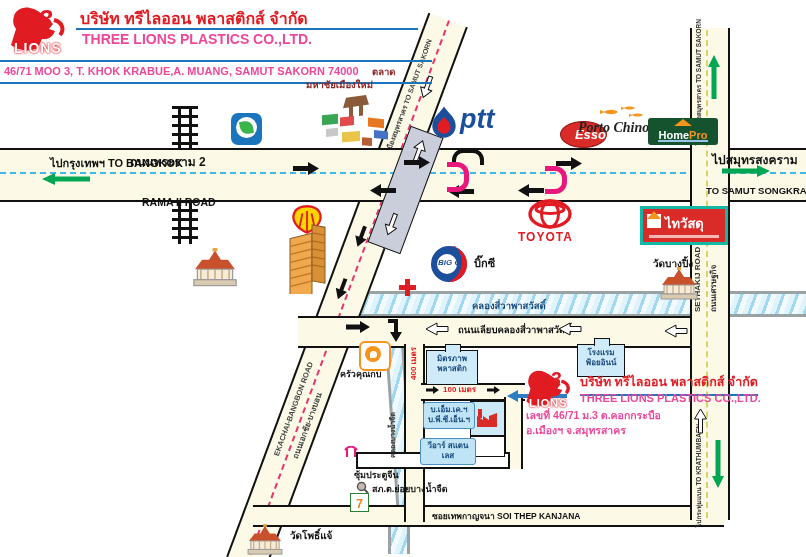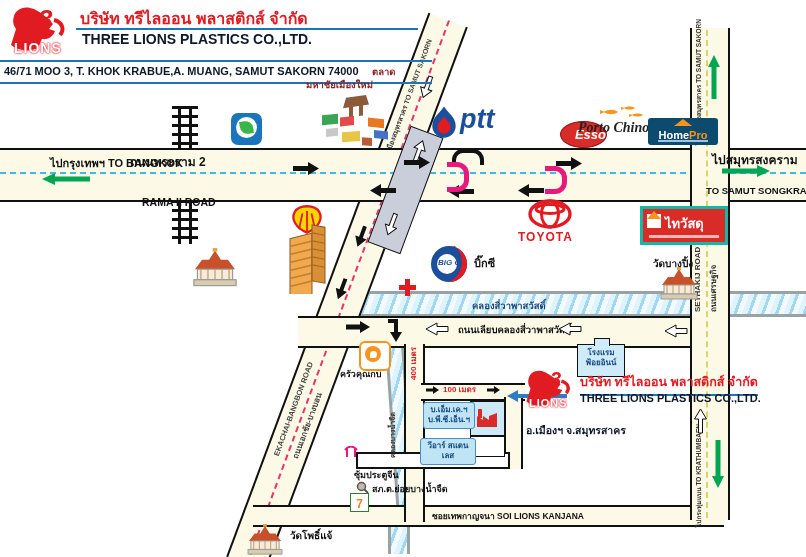--- a/index.html
+++ b/index.html
@@ -3,21 +3,21 @@
 <meta charset="utf-8">
 <style>
   html,body{margin:0;padding:0;background:#fff;}
   #stage{position:relative;width:806px;height:557px;background:#fff;overflow:hidden;
          font-family:"Liberation Sans","DejaVu Sans",sans-serif;}
   .abs{position:absolute;}
   .road{position:absolute;background:#FCFAE6;border:0 solid #111;}
   .hroad{border-top:2.5px solid #111;border-bottom:2.5px solid #111;}
   .vroad{border-left:2.5px solid #111;border-right:2.5px solid #111;}
   .lbl{position:absolute;color:#111;font-weight:bold;white-space:nowrap;}
-  .red{color:#E11B22;} .blue{color:#0f172a;text-align:center;} .navy{color:#15497c;}
+  .red{color:#E11B22;} .blue{color:#ec4899;text-align:center;} .navy{color:#15497c;}
   .vtxt{position:absolute;transform:rotate(-90deg);transform-origin:left top;
         font-weight:bold;white-space:nowrap;color:#333;}
   .water{background:repeating-linear-gradient(110deg,#dff3fc 0 5px,#9fd8f0 5px 8px,#f2fafe 8px 13px);}
   .canalV{border-left:3px solid #9aa3a3;border-right:3px solid #9aa3a3;}
   .canalH{border-top:3px solid #9aa3a3;border-bottom:3px solid #9aa3a3;}
   .rail{position:absolute;width:26px;background:repeating-linear-gradient(#111 0 3px,transparent 3px 9px);}
   .rail i{position:absolute;top:0;bottom:0;width:3px;background:#111;}
   .boxlm{position:absolute;background:#CFEAF8;border:1.6px solid #111;text-align:center;
          color:#15497c;font-weight:bold;font-size:8px;line-height:1.25;padding-top:3px;}
   .tab{position:absolute;top:-7px;left:50%;width:14px;height:7px;margin-left:-7px;
@@ -53,21 +53,21 @@
       </svg>
     <svg class="abs" style="left:16px;top:58px;" width="13" height="24" viewBox="0 0 13 24">
         <path d="M4.5 1h4v13h4L6.5 23 0.5 14h4z" fill="#fff" stroke="#111"></path>
       </svg>
   </div>
 
   <div class="road hroad" style="left:0;top:148px;width:806px;height:50px;"></div>
   <div class="abs" style="left:0;top:172px;width:806px;border-top:2px dashed #3FB9E5;"></div>
 
   <div class="road hroad" style="left:253px;top:505px;width:471px;height:18px;"></div>
-  <div class="lbl" style="left:432px;top:509px;font-size:8.5px;">ซอยเทพกาญจนา   SOI LIONS KANJANA</div>
+  <div class="lbl" style="left:432px;top:509px;font-size:8.5px;">ซอยเทพกาญจนา   SOI THEP KANJANA</div>
 
   <div class="road hroad" style="left:298px;top:316px;width:394px;height:28px;"></div>
   <div class="lbl" style="left:458px;top:322px;font-size:9.5px;">ถนนเลียบคลองสี่วาพาสวัสดิ์</div>
 
   <div class="road vroad" style="left:404px;top:344px;width:17px;height:178px;"></div>
   <div class="road hroad" style="left:421px;top:383px;width:104px;height:14px;"></div>
   <div class="road vroad" style="left:504px;top:397px;width:15px;height:72px;"></div>
   <div class="abs" style="left:356px;top:452px;width:150px;height:13px;background:#fff;border:2px solid #111;"></div>
 
   <div class="road vroad" style="left:690px;top:28px;width:36px;height:492px;"></div>
@@ -222,21 +222,21 @@
       <g fill="#F7941D">
         <path d="M6 8c4-3 10-3 14 0-4 3-10 3-14 0z"></path>
         <path d="M2 6l5 2-5 2z"></path>
         <path d="M26 4c3-2 8-2 11 0-3 2-8 2-11 0z"></path>
         <path d="M23 3l4 1-4 2z"></path>
         <path d="M34 11c3-2 8-2 11 0-3 2-8 2-11 0z"></path>
         <path d="M31 10l4 1-4 2z"></path>
       </g>
     </svg>
 
-  <div class="abs" style="left:648px;top:118px;width:70px;height:27px;background:#0c4a6e;border-radius:3px;text-align:center;">
+  <div class="abs" style="left:648px;top:118px;width:70px;height:27px;background:#14532d;border-radius:3px;text-align:center;">
     <svg class="abs" style="left:26px;top:1px;" width="18" height="7" viewBox="0 0 18 7">
         <path d="M0 7L9 0l9 7z" fill="#F7941D"></path>
       </svg>
     <span class="lbl" style="position:static;color:#fff;font-size:11px;line-height:34px;">Home</span><span class="lbl" style="position:static;color:#F7941D;font-size:11px;line-height:34px;">Pro</span>
     <div class="abs" style="left:10px;bottom:3px;width:50px;height:2px;background:#9cc3e8;"></div>
   </div>
 
   <svg class="abs" style="left:290px;top:204px;" width="34" height="30" viewBox="0 0 30 26">
       <path d="M15 25C5 21 1 13 4 7 8 0 22 0 26 7c3 6-1 14-11 18z" fill="#FFD500" stroke="#E11B22" stroke-width="2"></path>
       <path d="M15 24V6M8 22l3-14M22 22l-3-14" stroke="#E11B22" stroke-width="1.6" fill="none"></path>
@@ -298,20 +298,25 @@
       <path d="M11 18v9M17 18v9M23 18v9M29 18v9M35 18v9" stroke="#B89B6A"></path>
       <rect x="5" y="27" width="36" height="5" fill="#D8CBAF" stroke="#999"></rect>
     </svg>
 
   <div class="abs" style="left:359px;top:341px;width:28px;height:26px;background:#fff;border:2px solid #F7941D;border-radius:6px;">
     <div class="abs" style="left:4px;top:3px;width:16px;height:16px;background:#F7941D;border-radius:50%;"></div>
     <div class="abs" style="left:9px;top:8px;width:7px;height:7px;background:#fff;border-radius:50% 50% 50% 0;"></div>
   </div>
   <div class="lbl" style="left:340px;top:367px;font-size:9px;">ครัวคุณกบ</div>
 
+  <div class="boxlm" style="left:426px;top:350px;width:50px;height:30px;">
+    <i class="tab"></i>
+    <div>มิตรภาพ</div>
+    <div>พลาสติก</div>
+  </div>
 
   <div class="boxlm" style="left:577px;top:344px;width:46px;height:28px;">
     <i class="tab"></i>
     <div>โรงแรม</div>
     <div>ฟ้อยอินน์</div>
   </div>
 
   <div class="abs" style="left:470px;top:401px;width:33px;height:33px;background:#CDE9F7;border:1.8px solid #111;">
     <svg class="abs" style="left:4px;top:5px;" width="24" height="21" viewBox="0 0 24 21">
         <path d="M2 20V9l6 4V9l6 4V9l8-3v14z" fill="#D92B27"></path>
@@ -359,15 +364,16 @@
   <div class="abs" style="left:524px;top:368px;width:52px;height:46px;">
     <svg width="52" height="44" viewBox="0 0 64 54">
         <path d="M26 5C16 1 8 5 6 12c-2 6 0 10 2 13L3 41c7 6 19 7 27 3l4-9c7 1 11-3 13-8l-6-2 4-5C38 12 32 8 26 5z" fill="#E11B22"></path>
         <path d="M46 16c8 2 11 9 6 15" stroke="#E11B22" stroke-width="4" fill="none"></path>
       </svg>
     <span class="lbl red" style="left:26px;top:0px;font-size:20px;font-style:italic;">3</span>
     <span class="lbl" style="left:5px;top:29px;font-size:11px;color:#fff;letter-spacing:1px;text-shadow:0 0 2px #E11B22,0 0 2px #E11B22;">LIONS</span>
   </div>
   <div class="lbl red" style="left:580px;top:372px;font-size:12.5px;border-bottom:2px solid #1B75BC;padding-bottom:2px;">บริษัท ทรีไลออน พลาสติกส์ จำกัด</div>
   <div class="lbl blue" style="left:580px;top:392px;font-size:11px;">THREE LIONS PLASTICS CO.,LTD.</div>
+  <div class="lbl blue" style="left:526px;top:407px;font-size:10.5px;">เลขที่ 46/71 ม.3 ต.คอกกระบือ</div>
   <div class="lbl blue" style="left:526px;top:422px;font-size:10.5px;">อ.เมืองฯ จ.สมุทรสาคร</div>
 
 </div>
 
 </body></html>

